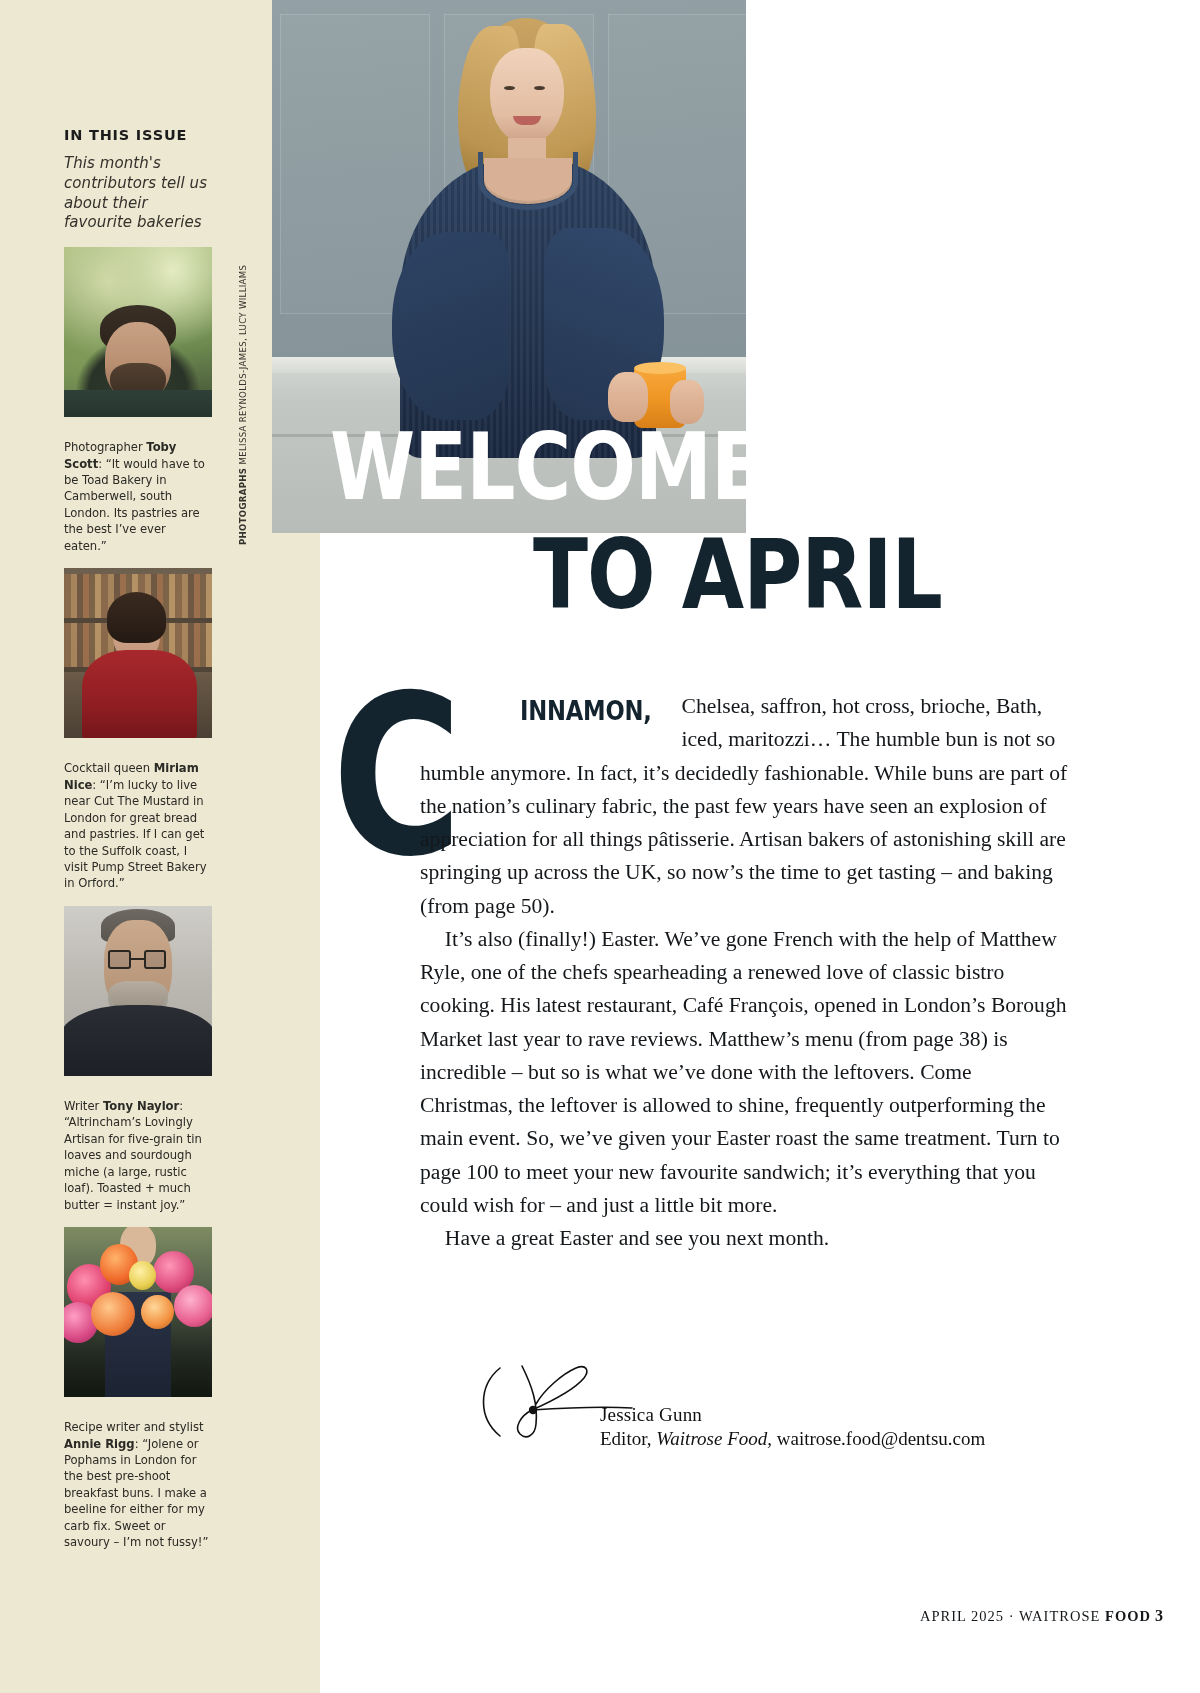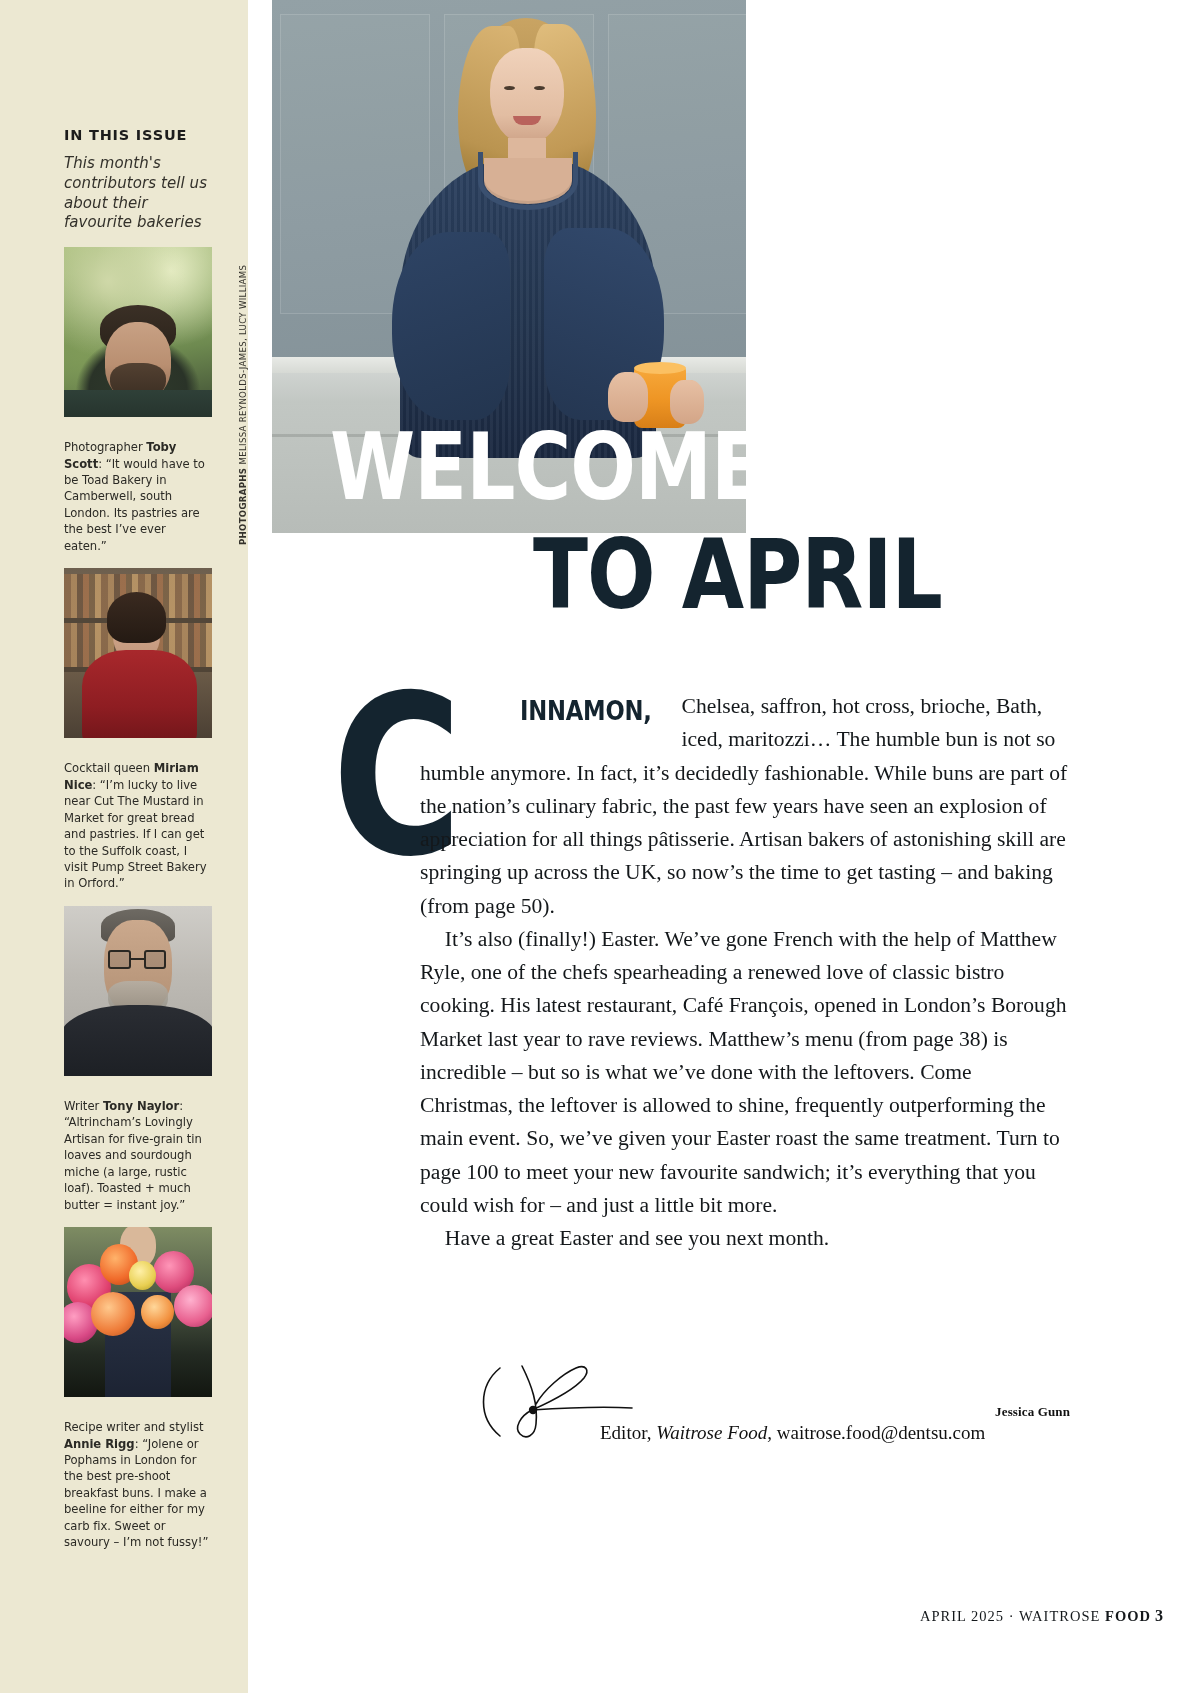--- a/index.html
+++ b/index.html
@@ -6,21 +6,21 @@
   html,body { width:1200px; height:1693px; }
   body {
     font-family:"Liberation Sans", sans-serif;
     background:#ffffff;
     position:relative;
     overflow:hidden;
   }
 
   
   .rail {
-    position:absolute; left:0; top:0; width:248px; height:1693px;
+    position:absolute; left:0; top:0; width:320px; height:1693px;
     background:#ece8d2;
   }
   .rail-inner { position:absolute; left:64px; top:128px; width:148px; }
 
   .issue-title {
     font-family:"DejaVu Sans", sans-serif;
     font-weight:700; font-size:14.5px; letter-spacing:.055em;
     color:#1c1c1c; line-height:1.1;
   }
   .issue-sub {
@@ -350,21 +350,21 @@
   }
   .run-in {
     float:left; margin-right:.18em;
   }
 
   
   .signoff {
     position:absolute; left:600px; top:1404px; width:470px;
     font-family:"Liberation Serif", serif;
   }
-  .sig-name { font-size:13px; font-weight:700; color:#111; letter-spacing:.01em;text-align:right; }
+  .sig-name { font-size:19px; font-weight:400; color:#111; letter-spacing:.01em; }
   .sig-role { font-size:19px; color:#111; margin-top:2px; }
   .sig-role i { font-style:italic; }
   .signature {
     position:absolute; left:470px; top:1352px; width:210px; height:90px;
   }
 
   .footer {
     position:absolute; right:36px; bottom:68px;
     font-family:"Liberation Serif", serif;
     font-size:14.5px; letter-spacing:.07em; color:#14181b;
@@ -398,21 +398,21 @@
         <div class="ph p2">
           <div class="books" style="top:6px"></div>
             <div class="shelf" style="top:50px"></div>
           <div class="books" style="top:55px"></div>
             <div class="shelf" style="top:99px"></div>
           <div class="face"></div>
             <div class="hair"></div>
             <div class="body"></div>
         </div>
       </div>
-      <div class="contrib-cap"><span>Cocktail queen </span><b>Miriam Nice</b><span>: “I’m lucky to live near Cut The Mustard in Market for great bread and pastries. If I can get to the Suffolk coast, I visit Pump Street Bakery in Orford.”</span></div>
+      <div class="contrib-cap"><span>Cocktail queen </span><b>Miriam Nice</b><span>: “I’m lucky to live near Cut The Mustard in London for great bread and pastries. If I can get to the Suffolk coast, I visit Pump Street Bakery in Orford.”</span></div>
     </div>
 
     <div class="contrib">
       <div class="contrib-photo">
         <div class="ph p3">
           <div class="hair"></div>
             <div class="face"></div>
           <div class="glass-l"></div>
             <div class="glass-r"></div>
             <div class="bridge"></div>

